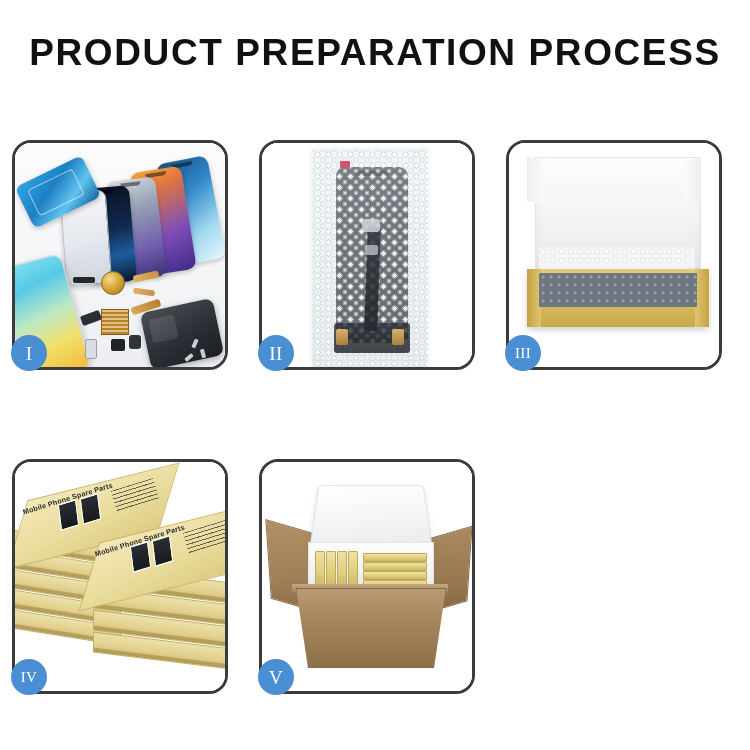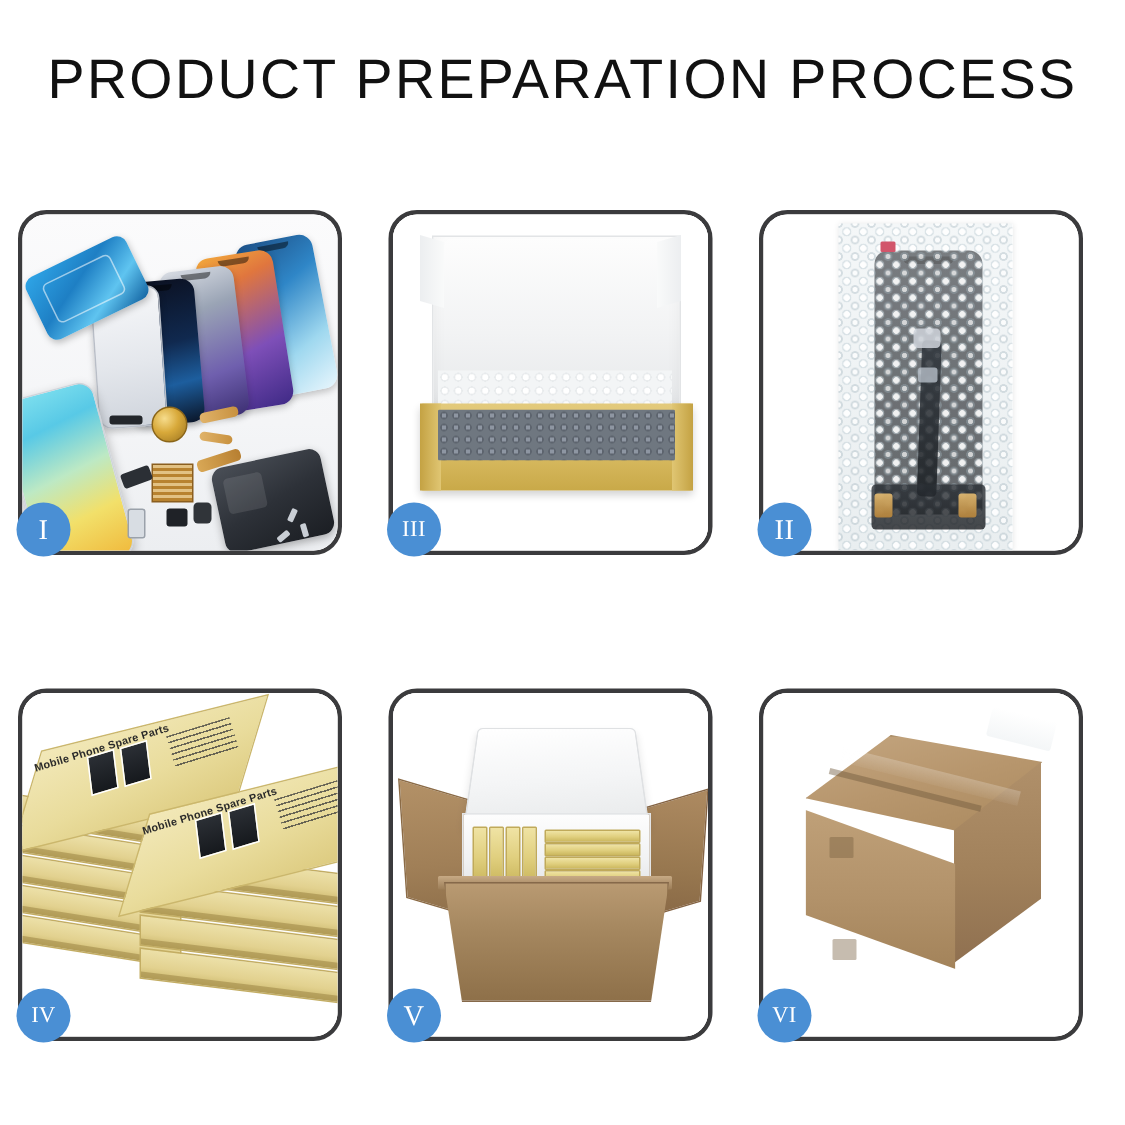--- a/index.html
+++ b/index.html
@@ -25,21 +25,21 @@
   .header {
     position: absolute;
     top: 34px;
     left: 0;
     width: 750px;
     text-align: center;
   }
   .title {
     font-family: "Liberation Sans", sans-serif;
     font-size: 37px;
-    font-weight: normal;
+    font-weight: bold;
     letter-spacing: 1.6px;
     color: #111111;
     line-height: 1.05;
     white-space: nowrap;
   }
   .subtitle {
     margin-top: 9px;
     font-family: "Liberation Sans", sans-serif;
     font-size: 15.2px;
     font-weight: normal;
@@ -517,55 +517,55 @@
         <div class="blk-c"></div>
         <div class="blk-d"></div>
         <div class="blk-e"></div>
         <div class="scrw" style="left:178px;top:196px;transform:rotate(24deg);"></div>
         <div class="scrw" style="left:186px;top:206px;transform:rotate(-16deg);"></div>
         <div class="scrw" style="left:172px;top:210px;transform:rotate(50deg);"></div>
       </div>
       <div class="badge">I</div>
     </div>
 
-    <div class="panel p3">
-      <div class="panel-inner">
-        <div class="bg"></div>
-        <div class="lid-back"></div>
-        <div class="lid-flap-l"></div>
-        <div class="lid-flap-r"></div>
-        <div class="foam"></div>
-        <div class="tray">
-          <div class="tray-lip-l"></div>
-          <div class="tray-lip-r"></div>
-          <div class="tray-inner"></div>
-        </div>
-      </div>
-      <div class="badge small">III</div>
-    </div>
-
     <div class="panel p2">
       <div class="panel-inner">
         <div class="bg"></div>
         <div class="bubblebag">
           <div class="lcd">
             <span class="lcd-notch"></span>
           </div>
           <div class="cable"></div>
           <div class="conn"></div>
           <div class="conn2"></div>
           <div class="goldtab" style="left:24px;bottom:22px;"></div>
           <div class="goldtab" style="right:24px;bottom:22px;"></div>
           <div class="botstrip"></div>
           <div class="redtab"></div>
           <div class="bubbles"></div>
           <div class="bubbles2"></div>
         </div>
       </div>
       <div class="badge">II</div>
+    </div>
+
+    <div class="panel p3">
+      <div class="panel-inner">
+        <div class="bg"></div>
+        <div class="lid-back"></div>
+        <div class="lid-flap-l"></div>
+        <div class="lid-flap-r"></div>
+        <div class="foam"></div>
+        <div class="tray">
+          <div class="tray-lip-l"></div>
+          <div class="tray-lip-r"></div>
+          <div class="tray-inner"></div>
+        </div>
+      </div>
+      <div class="badge small">III</div>
     </div>
 
     <div class="panel p4">
       <div class="panel-inner">
         <div class="bg"></div>
         <div class="stack">
 
           <div class="kbox kb-l" style="top:76px;">
               <span class="kb-edge"></span>
             </div>
@@ -628,29 +628,15 @@
           <div class="ybox" style="left:54px;top:19px;width:62px;height:7px;"></div>
           <div class="ybox" style="left:54px;top:28px;width:62px;height:7px;"></div>
           <div class="ybox" style="left:54px;top:37px;width:62px;height:7px;"></div>
         </div>
         <div class="carton-rim"></div>
         <div class="carton"></div>
       </div>
       <div class="badge">V</div>
     </div>
 
-    <div class="panel p6">
-      <div class="panel-inner">
-        <div class="bg"></div>
-        <div class="c-tape"></div>
-        <div class="c-top"></div>
-        <div class="c-side"></div>
-        <div class="c-front"></div>
-        <div class="c-seam"></div>
-        <div class="c-seam2"></div>
-        <div class="c-tab" style="left:44px;top:96px;"></div>
-        <div class="c-tab" style="left:46px;top:164px;"></div>
-      </div>
-      <div class="badge small">VI</div>
-    </div>
 
   </div>
 </div>
 
 </body></html>

